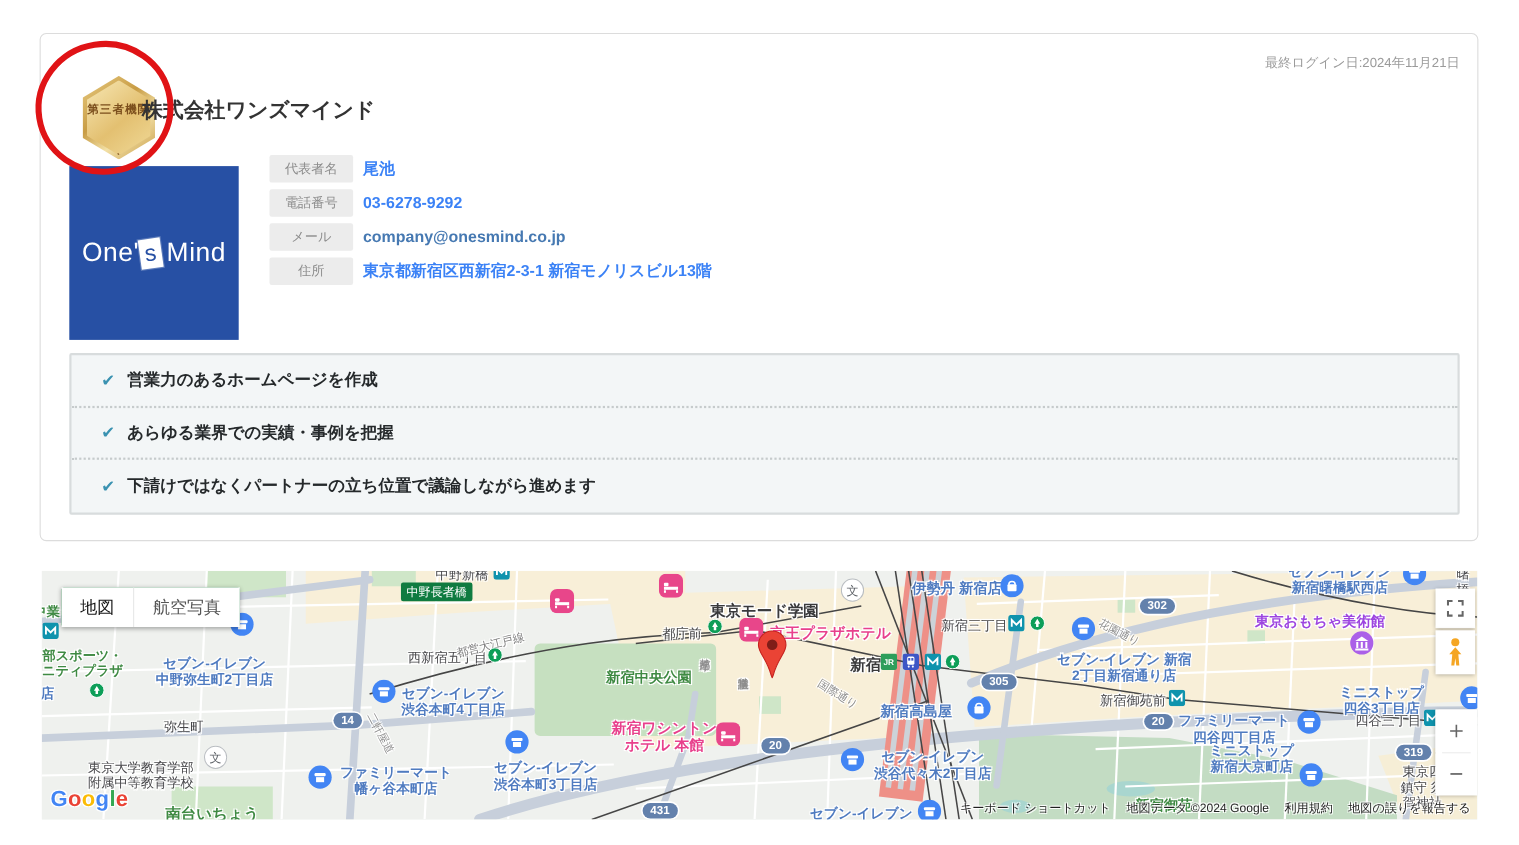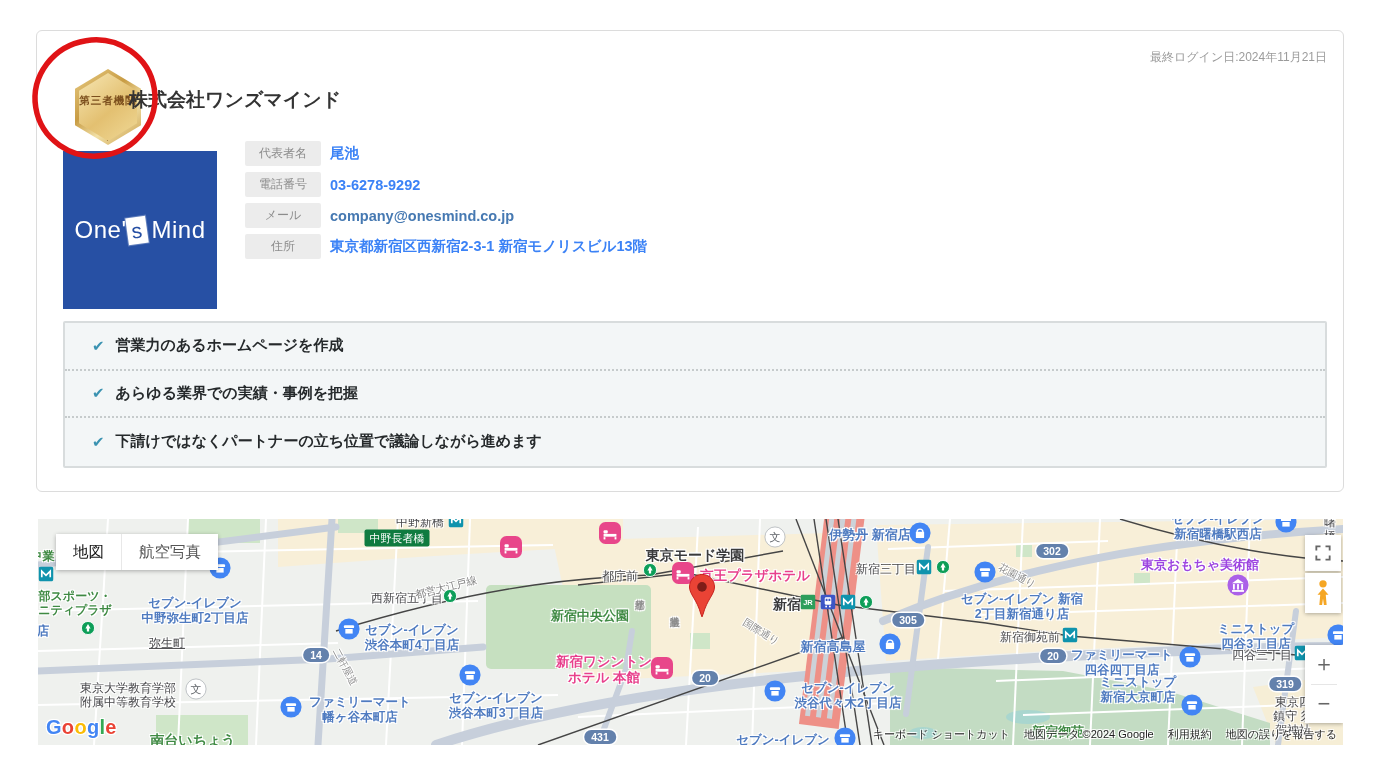--- a/index.html
+++ b/index.html
@@ -246,24 +246,24 @@
     <div id="map-labels">
         <div class="map-lbl l-place" style="left: 382px; top: 3px;">中野新橋</div>
         <div class="map-lbl l-place" style="left: 369px; top: 79px;">西新宿五丁目</div>
         <div class="map-lbl l-park vert" style="left: 4px; top: 20px;">業
 中</div>
         <div class="map-lbl l-park" style="left: 37px; top: 84px;">部スポーツ・
 ニティプラザ</div>
         <div class="map-lbl l-shop" style="left: 5px; top: 112px;">店</div>
         <div class="map-lbl l-shop" style="left: 157px; top: 92px;">セブン-イレブン
 中野弥生町2丁目店</div>
-        <div class="map-lbl l-place" style="left: 129px; top: 124px; text-decoration: underline;">弥生町</div>
+        <div class="map-lbl l-place" style="left: 129px; top: 142px;">弥生町</div>
         <div class="map-lbl l-shop" style="left: 374px; top: 119px;">セブン-イレブン
 渋谷本町4丁目店</div>
-        <div class="map-lbl l-place" style="left: 90px; top: 176px;">東京大学教育学部
+        <div class="map-lbl l-place" style="left: 90px; top: 186px;">東京大学教育学部
 附属中等教育学校</div>
         <div class="map-lbl l-shop" style="left: 322px; top: 191px;">ファミリーマート
 幡ヶ谷本町店</div>
         <div class="map-lbl l-shop" style="left: 458px; top: 187px;">セブン-イレブン
 渋谷本町3丁目店</div>
         <div class="map-lbl l-park" style="left: 155px; top: 221px; font-size: 14px;">南台いちょう</div>
         <div class="map-lbl l-rail" style="left: 408px; top: 68px; transform: translate(-50%, -50%) rotate(-14deg);">都営大江戸線</div>
         <div class="map-lbl l-road" style="left: 307px; top: 148px; transform: translate(-50%, -50%) rotate(62deg);">二軒屋道</div>
         <div class="map-lbl l-big" style="left: 657px; top: 36px;">東京モード学園</div>
         <div class="map-lbl l-place" style="left: 582px; top: 57px;">都庁前</div>

